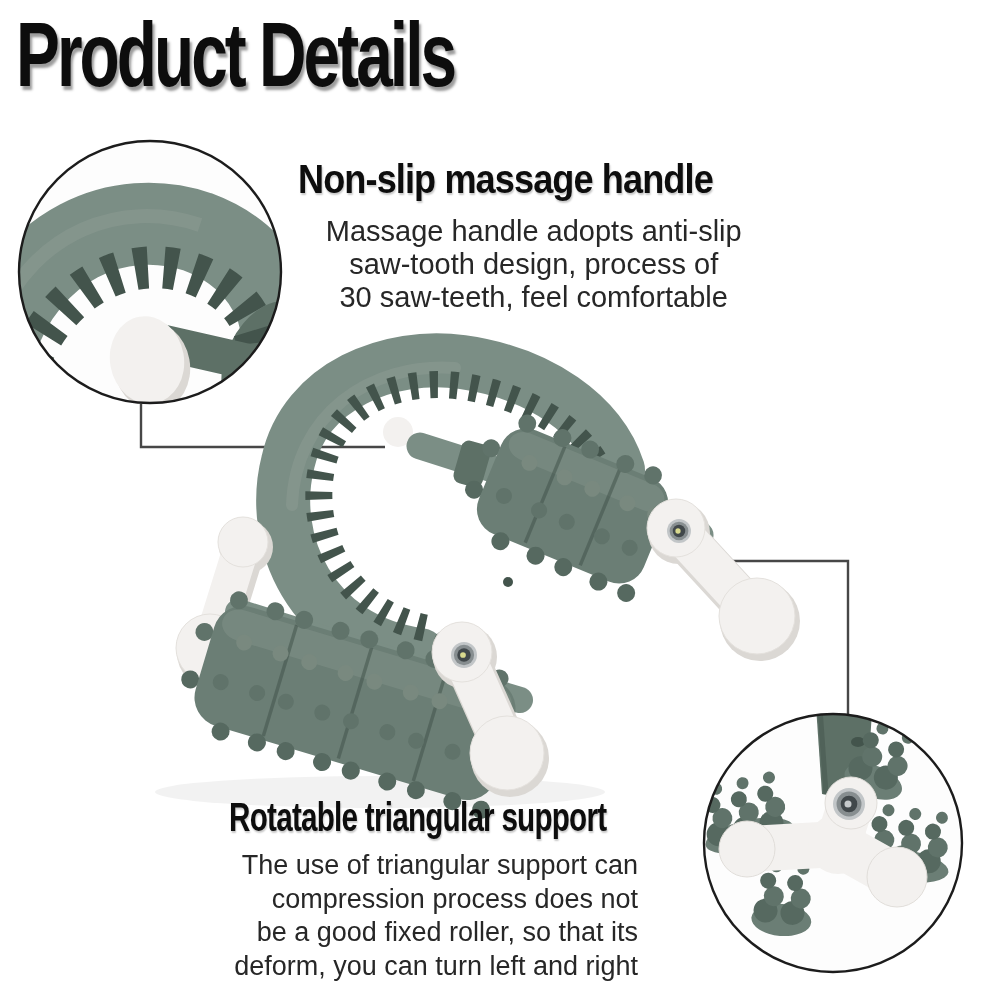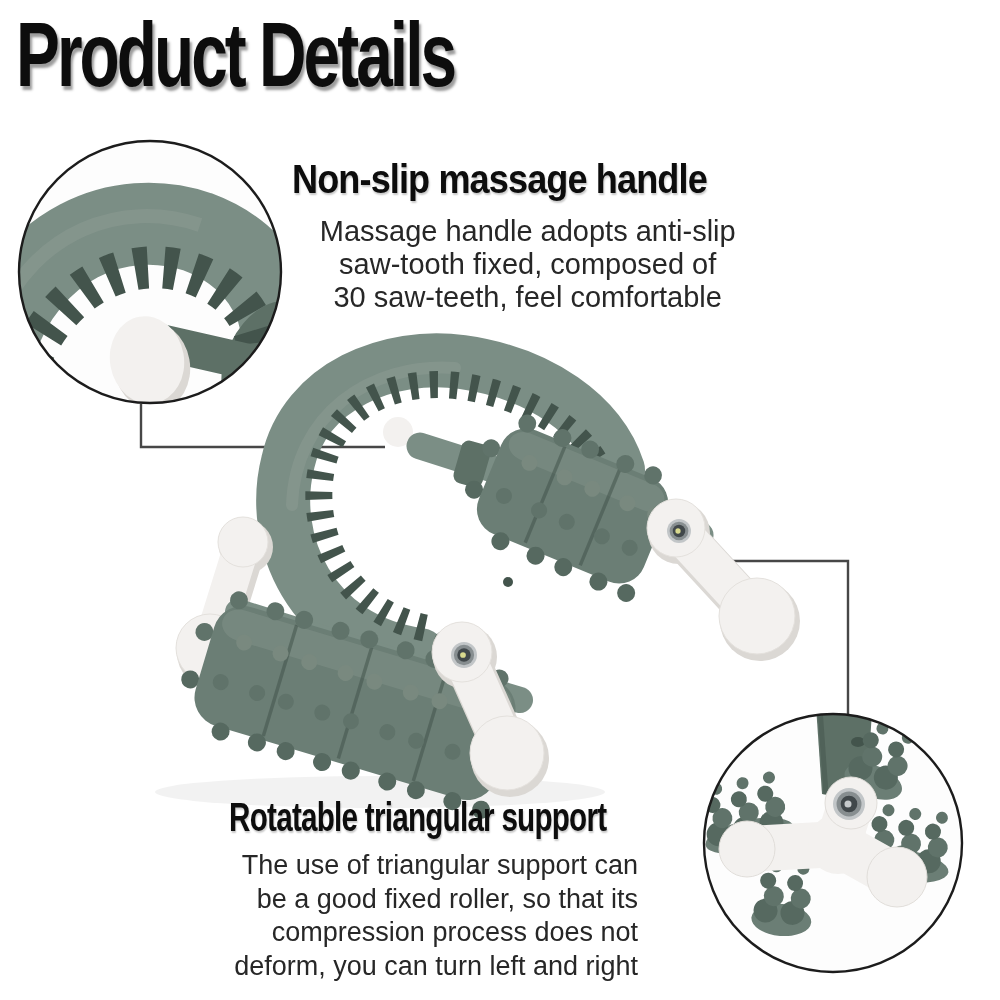--- a/index.html
+++ b/index.html
@@ -9,21 +9,21 @@
   .title{position:absolute;left:16px;top:8px;line-height:1.05;white-space:nowrap;
          font-size:90px;font-weight:900;letter-spacing:-4px;
          transform:scaleX(.73);transform-origin:0 0;
          color:var(--text-black,#0d0d0d);
          text-shadow:3px 4px 3px rgba(35,35,35,.45)}
   .feature{position:absolute}
   .feature h2{margin:0;line-height:1.05;white-space:nowrap;font-weight:800;
               color:var(--text-black,#0d0d0d);letter-spacing:-1px;
               text-shadow:1px 2px 2px rgba(0,0,0,.22)}
   .feature .body{color:var(--text-body,#272727)}
-  .fa{left:292px;top:158px}
+  .fa{left:298px;top:158px}
   .fa h2{font-size:41px;transform:scaleX(.88);transform-origin:0 0}
   .fa .body{margin-top:14px;font-size:29px;line-height:33px;text-align:center}
   .fb{left:168px;top:796px;width:470px;text-align:right}
   .fb h2{font-size:40px;transform:scaleX(.74);transform-origin:50% 0}
   .fb .body{margin-top:11px;font-size:27px;line-height:33.5px}
   
   .st-gm{stroke:var(--product-green-mid,#7b8e85);fill:none}
   .st-gl{stroke:var(--product-green-light,#8d9c93);fill:none}
   .st-gdk{stroke:var(--product-green-dark,#5d7066);fill:none}
   .st-deep{stroke:var(--product-green-deep,#43544c);fill:none}
@@ -266,28 +266,28 @@
       <circle cx="833" cy="843" r="129" class="ring"></circle>
     </g>
   </svg>
 
   <div class="title">Product Details</div>
 
   <div class="feature fa">
     <h2>Non-slip massage handle</h2>
     <div class="body">
       <div>Massage handle adopts anti-slip</div>
-      <div>saw-tooth fixed, composed of</div>
+      <div>saw-tooth design, process of</div>
       <div>30 saw-teeth, feel comfortable</div>
     </div>
   </div>
 
   <div class="feature fb">
     <h2>Rotatable triangular support</h2>
     <div class="body">
       <div>The use of triangular support can</div>
+      <div>compression process does not</div>
       <div>be a good fixed roller, so that its</div>
-      <div>compression process does not</div>
       <div>deform, you can turn left and right</div>
     </div>
   </div>
 
 </div>
 
 </body></html>

